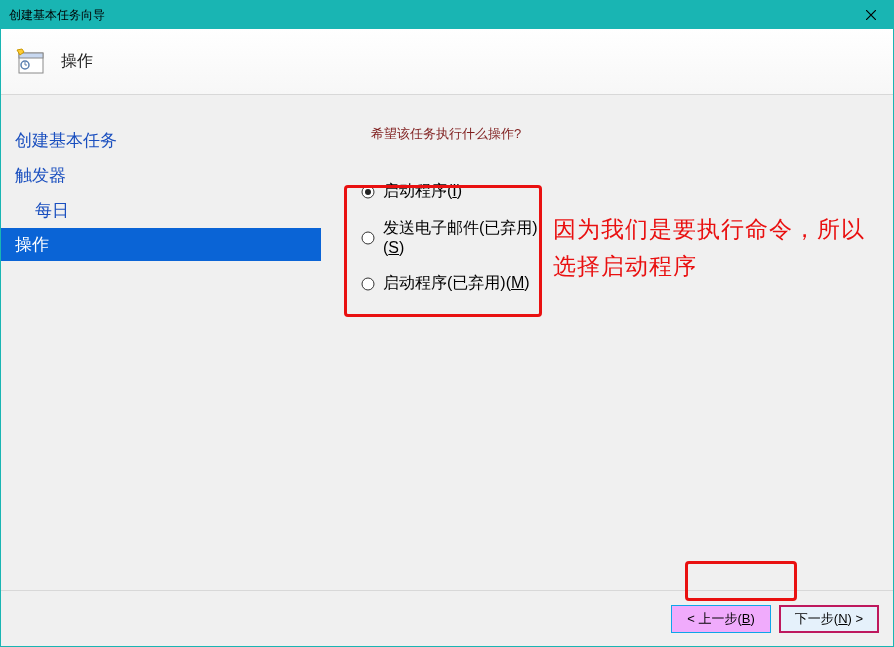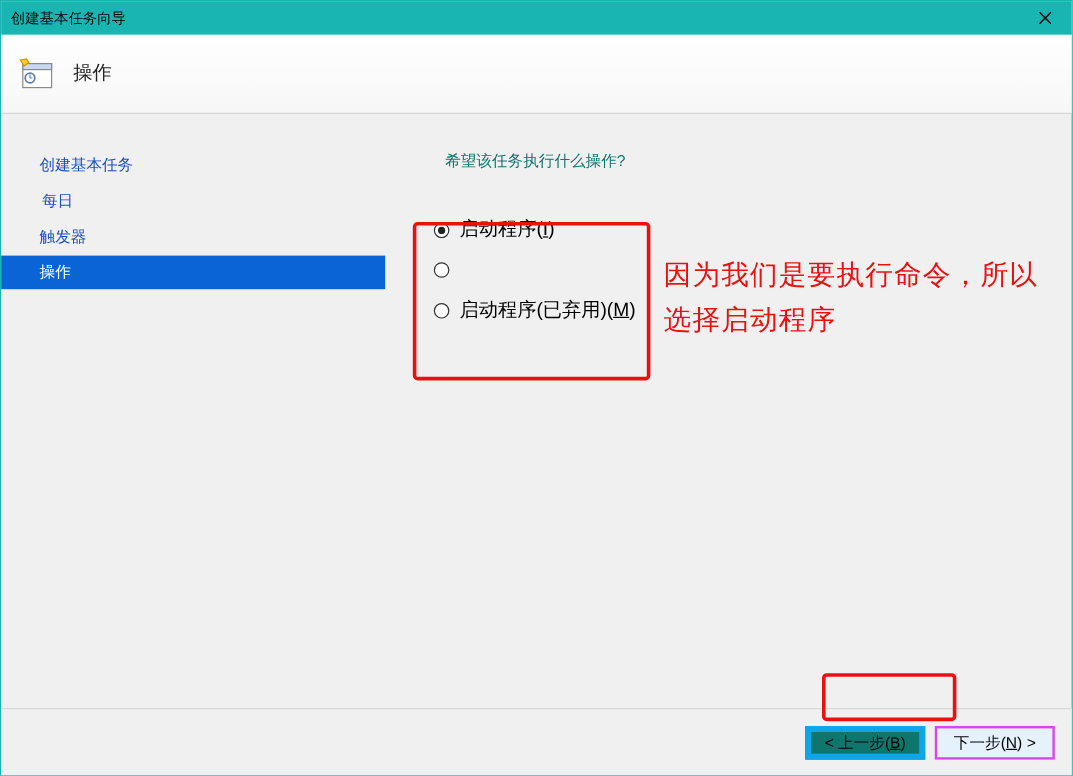--- a/index.html
+++ b/index.html
@@ -7,35 +7,35 @@
   .window { width:894px; height:647px; border:1px solid #19b5b3; background:#f0f0f0; display:flex; flex-direction:column; position:relative; }
   .titlebar { height:28px; background:#19b5b3; display:flex; align-items:center; justify-content:space-between; padding:0 0 0 8px; }
   .titlebar .title { font-size:12px; color:#000; }
   .titlebar .controls { display:flex; }
   .titlebar .controls .btn { width:45px; height:28px; display:flex; align-items:center; justify-content:center; color:#000; font-size:14px; }
   .header { height:66px; border-bottom:1px solid #d8d8d8; background:linear-gradient(to bottom,#fff 0%,#f7f7f7 100%); display:flex; align-items:center; padding-left:14px; gap:14px; }
   .header .icon { width:32px; height:32px; }
   .header .label { font-size:16px; color:#222; }
   .body { flex:1; display:flex; flex-direction:row; position:relative; }
   .sidebar { width:320px; padding-top:28px; }
-  .sidebar .item { padding:6px 0 6px 32px; font-size:13px; color:#1a4fbf; cursor:pointer; }
+  .sidebar .item { padding:6px 0 6px 14px; font-size:17px; color:#1a4fbf; cursor:pointer; }
   .sidebar .item.indent { padding-left:34px; }
   .sidebar .item.selected { background:#0a64d6; color:#fff; padding-top:5px; padding-bottom:5px; }
   .main { flex:1; padding:30px 20px 0 30px; position:relative; }
-  .question { font-size:13px; color:#0f766e; margin-bottom:28px; margin-left:20px; }
+  .question { font-size:13px; color:#7f1d1d; margin-bottom:28px; margin-left:20px; }
   .options { display:flex; flex-direction:column; gap:16px; padding:10px 10px; width:200px; position:relative; }
   .radio-item { display:flex; align-items:center; gap:8px; font-size:16px; }
   .radio-item .radio { width:14px; height:14px; flex-shrink:0; }
   .radio-item .u { text-decoration:underline; }
   .highlight-box { position:absolute; border:3px solid #e91010; border-radius:4px; pointer-events:none; }
   .highlight-options { left:343px; top:184px; width:198px; height:132px; }
   .annotation { position:absolute; left:552px; top:210px; font-size:23px; color:#e91010; line-height:1.6; letter-spacing:1px; width:330px; }
   .footer { position:absolute; bottom:0; left:0; right:0; height:56px; border-top:1px solid #d8d8d8; background:#f0f0f0; display:flex; justify-content:flex-end; align-items:center; gap:8px; padding-right:14px; }
-  .footer button { width:100px; height:28px; font-size:13px; background:#0f766e; border:5px solid #0ea5e9; cursor:pointer; }
-  .footer button.default { border:2px solid #d946ef; background:#e5f1fb; }
+  .footer button { width:100px; height:28px; font-size:13px; background:#f0abfc; border:1px solid #0ea5e9; cursor:pointer; }
+  .footer button.default { border:2px solid #be185d; background:#e5f1fb; }
   .highlight-next { left:684px; top:560px; width:112px; height:40px; }
   .u{text-decoration:underline;}
 </style>
 </head>
 <body>
 
 <div class="window">
 
   <div class="titlebar">
     <span class="title">创建基本任务向导</span>
@@ -59,39 +59,40 @@
         <path d="M2 4 L7 3 L9 6 L5 9 Z" fill="#ffcc33" stroke="#cc9900"></path>
       </svg>
     </span>
     <span class="label">操作</span>
   </div>
 
   <div class="body">
 
     <div class="sidebar">
       <div class="item">创建基本任务</div>
+      <div class="item">触发器</div>
       <div class="item indent">每日</div>
-      <div class="item">触发器</div>
       <div class="item selected">操作</div>
     </div>
 
     <div class="main">
       <div class="question">希望该任务执行什么操作?</div>
       <div class="options">
         <label class="radio-item">
           <svg class="radio" viewBox="0 0 14 14">
               <circle cx="7" cy="7" r="6" fill="#fff" stroke="#333"></circle>
               <circle cx="7" cy="7" r="3" fill="#222"></circle>
             </svg>
           <span><span>启动程序(</span><span class="u">I</span><span>)</span></span>
         </label>
         <label class="radio-item">
           <svg class="radio" viewBox="0 0 14 14">
               <circle cx="7" cy="7" r="6" fill="#fff" stroke="#333"></circle>
             </svg>
+          <span><span>发送电子邮件(已弃用)(</span><span class="u">S</span><span>)</span></span>
         </label>
         <label class="radio-item">
           <svg class="radio" viewBox="0 0 14 14">
               <circle cx="7" cy="7" r="6" fill="#fff" stroke="#333"></circle>
             </svg>
           <span><span>启动程序(已弃用)(</span><span class="u">M</span><span>)</span></span>
         </label>
       </div>
     </div>
 

